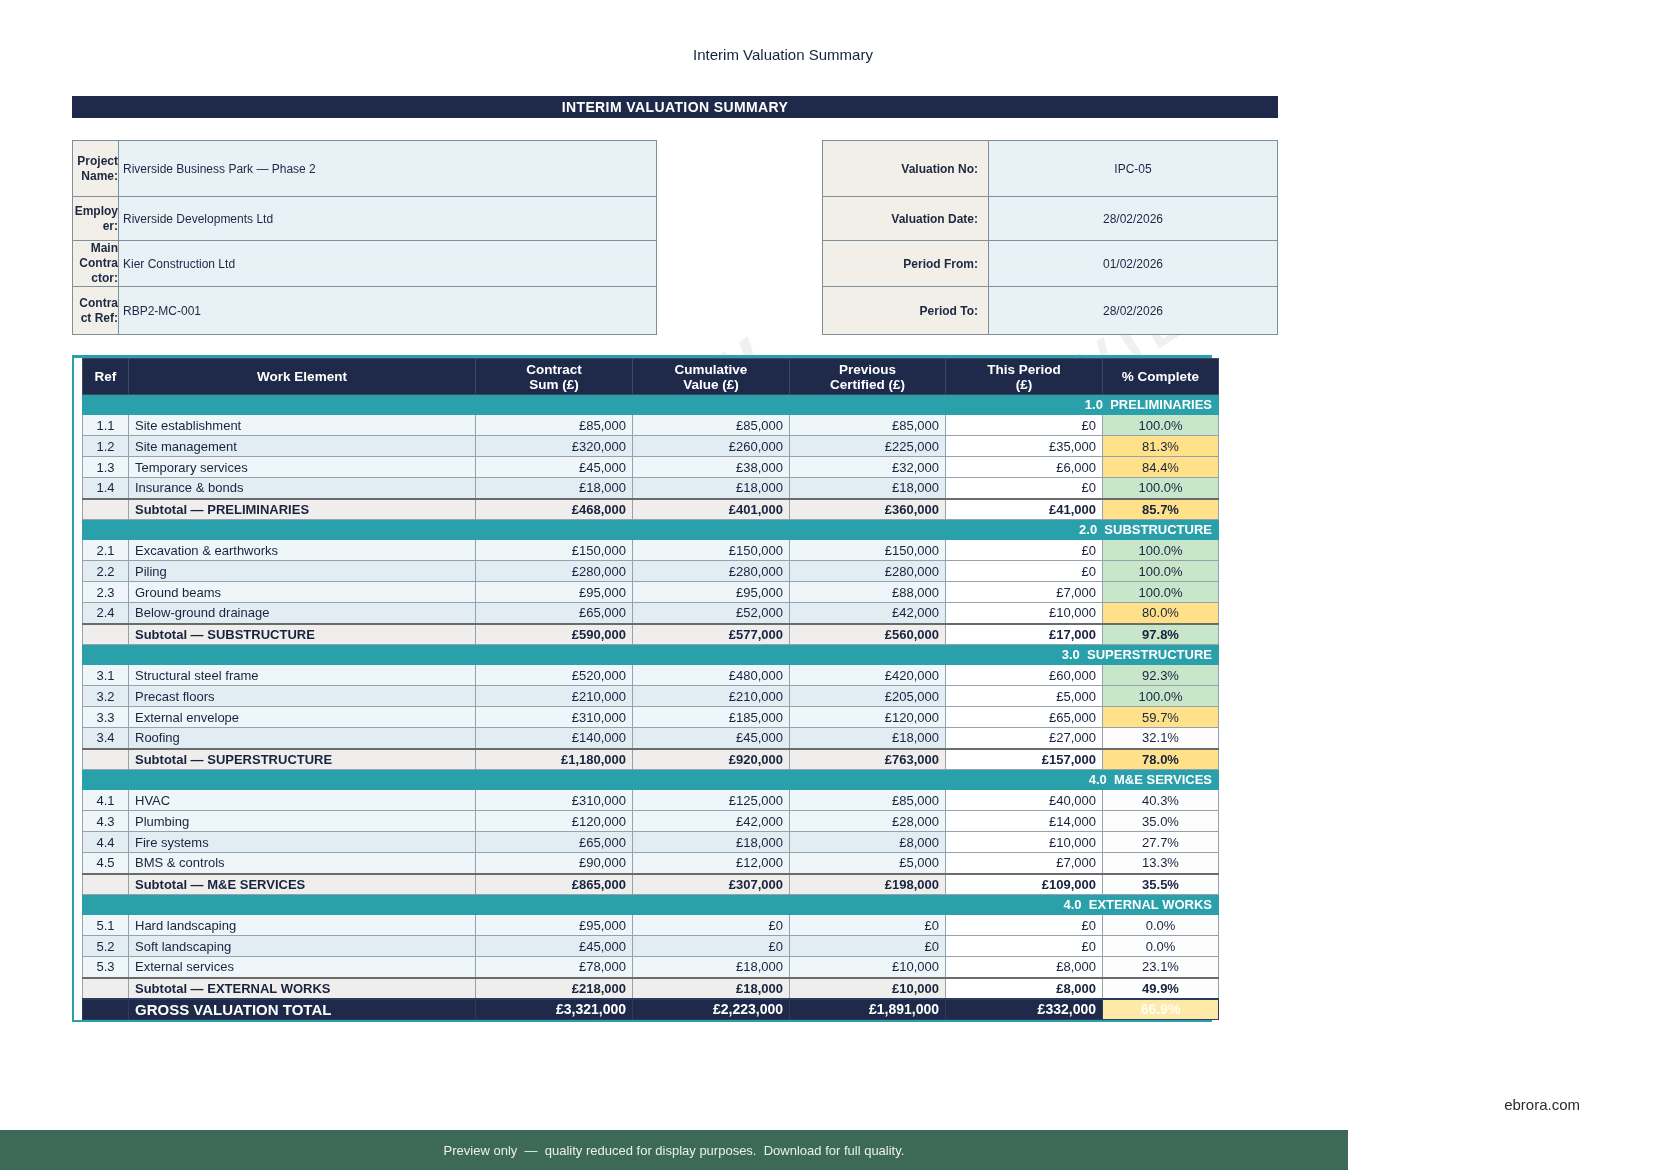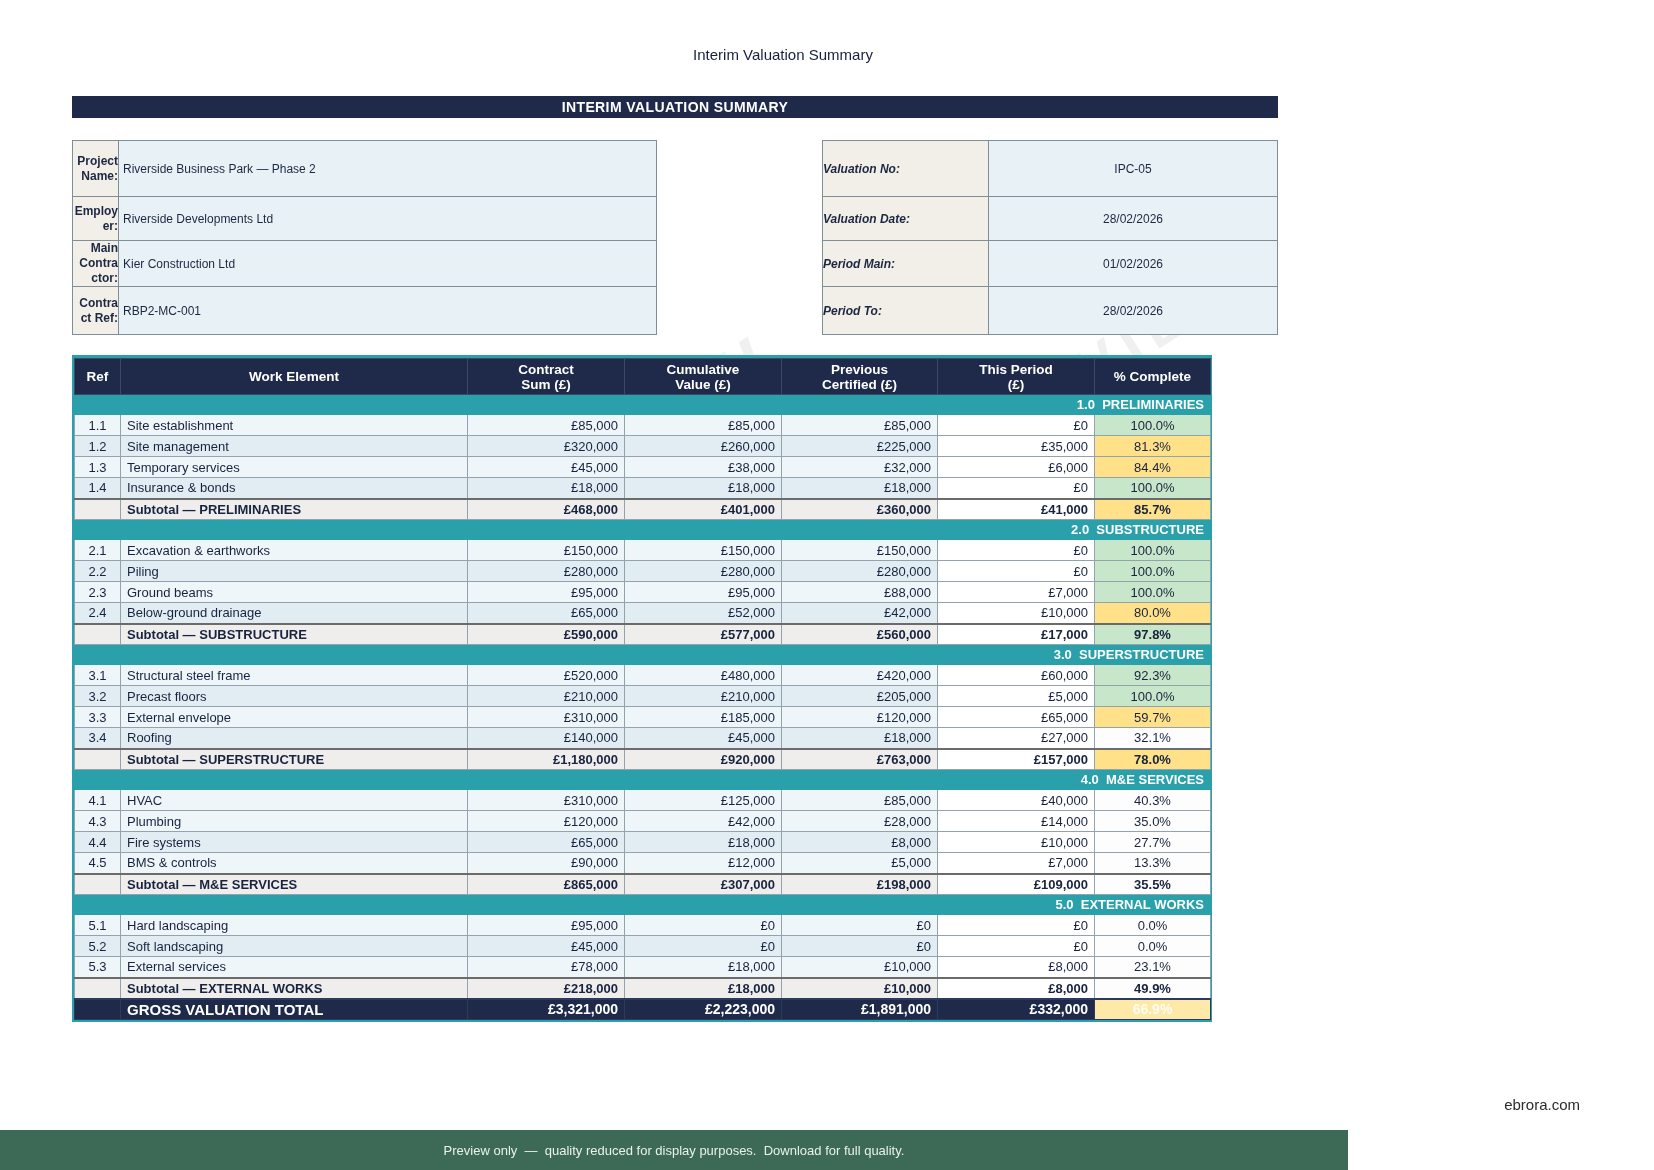--- a/index.html
+++ b/index.html
@@ -28,28 +28,28 @@
 
   
   .info-table{position:absolute;border-collapse:collapse;table-layout:fixed;}
   .info-table td{border:1px solid #7e8f9a;vertical-align:middle;font-size:12px;color:#1c2741;}
   .info-left{top:140px;left:72px;width:585px;}
   .info-right{top:140px;left:822px;width:456px;}
   .info-table .lab{background:var(--label-bg);font-weight:bold;}
   .info-table .val{background:var(--value-bg);}
   .info-left .lab{width:46px;}
   .info-left .val{padding-left:4px;}
-  .info-right .lab{width:166px;text-align:left;padding-right:10px;font-style:italic;}
+  .info-right .lab{width:166px;text-align:right;padding-right:10px;}
   .info-right .val{text-align:center;}
   .lab-inner{height:100%;display:flex;align-items:center;justify-content:flex-end;
     text-align:right;overflow-wrap:anywhere;line-height:15px;}
   .r1{height:56px;} .r2{height:44px;margin-left:18px;} .r3{height:46px;} .r4{height:48px;}
 
   
-  .val-table-wrap{position:absolute;top:355px;left:72px;width:1140px;border:2px solid var(--teal);border-top-width:3px;}
+  .val-table-wrap{position:absolute;top:355px;left:72px;width:1140px;border:2px solid var(--teal);border-top-width:3px;padding-left:8px;}
   table.val{border-collapse:collapse;table-layout:fixed;width:100%;}
   table.val th{background:var(--navy);color:#fff;font-size:13.5px;font-weight:bold;
     white-space:pre-line;height:36px;vertical-align:middle;text-align:center;border:1px solid #3c4866;line-height:15px;}
   table.val td{border:1px solid var(--grid);font-size:13px;color:#18233f;height:21px;
     padding:1px 6px;vertical-align:middle;overflow:hidden;white-space:nowrap;}
   tr.section-band td{background:var(--teal);color:#fff;font-weight:bold;border:1px solid var(--teal);
     text-align:right;padding-left:4px;font-size:13px;height:20px;white-space:pre;}
   td.ref{text-align:center;}
   td.elem{text-align:left;}
   td.money{text-align:right;}
@@ -123,21 +123,21 @@
     <tbody>
         <tr class="r1">
       <td class="lab">Valuation No:</td>
       <td class="val">IPC-05</td>
     </tr>
     <tr class="r2">
       <td class="lab">Valuation Date:</td>
       <td class="val">28/02/2026</td>
     </tr>
     <tr class="r3">
-      <td class="lab">Period Main:</td>
+      <td class="lab">Period From:</td>
       <td class="val">01/02/2026</td>
     </tr>
     <tr class="r4">
       <td class="lab">Period To:</td>
       <td class="val">28/02/2026</td>
     </tr>
   </tbody>
     </table>
 
   <div class="val-table-wrap">
@@ -353,21 +353,21 @@
           <tr class="subtotal">
             <td class="ref"></td>
             <td class="elem">Subtotal — M&amp;E SERVICES</td>
             <td class="money">£865,000</td>
             <td class="money">£307,000</td>
             <td class="money">£198,000</td>
             <td class="money period">£109,000</td>
             <td class="pct plain">35.5%</td>
           </tr>
           <tr class="section-band">
-            <td colspan="7">5.0  EXTERNAL WORKS</td>
+            <td colspan="7">4.0  EXTERNAL WORKS</td>
           </tr>
           <tr class="data-row data-a">
             <td class="ref">5.1</td>
             <td class="elem">Hard landscaping</td>
             <td class="money">£95,000</td>
             <td class="money">£0</td>
             <td class="money">£0</td>
             <td class="money period">£0</td>
             <td class="pct plain">0.0%</td>
           </tr>

